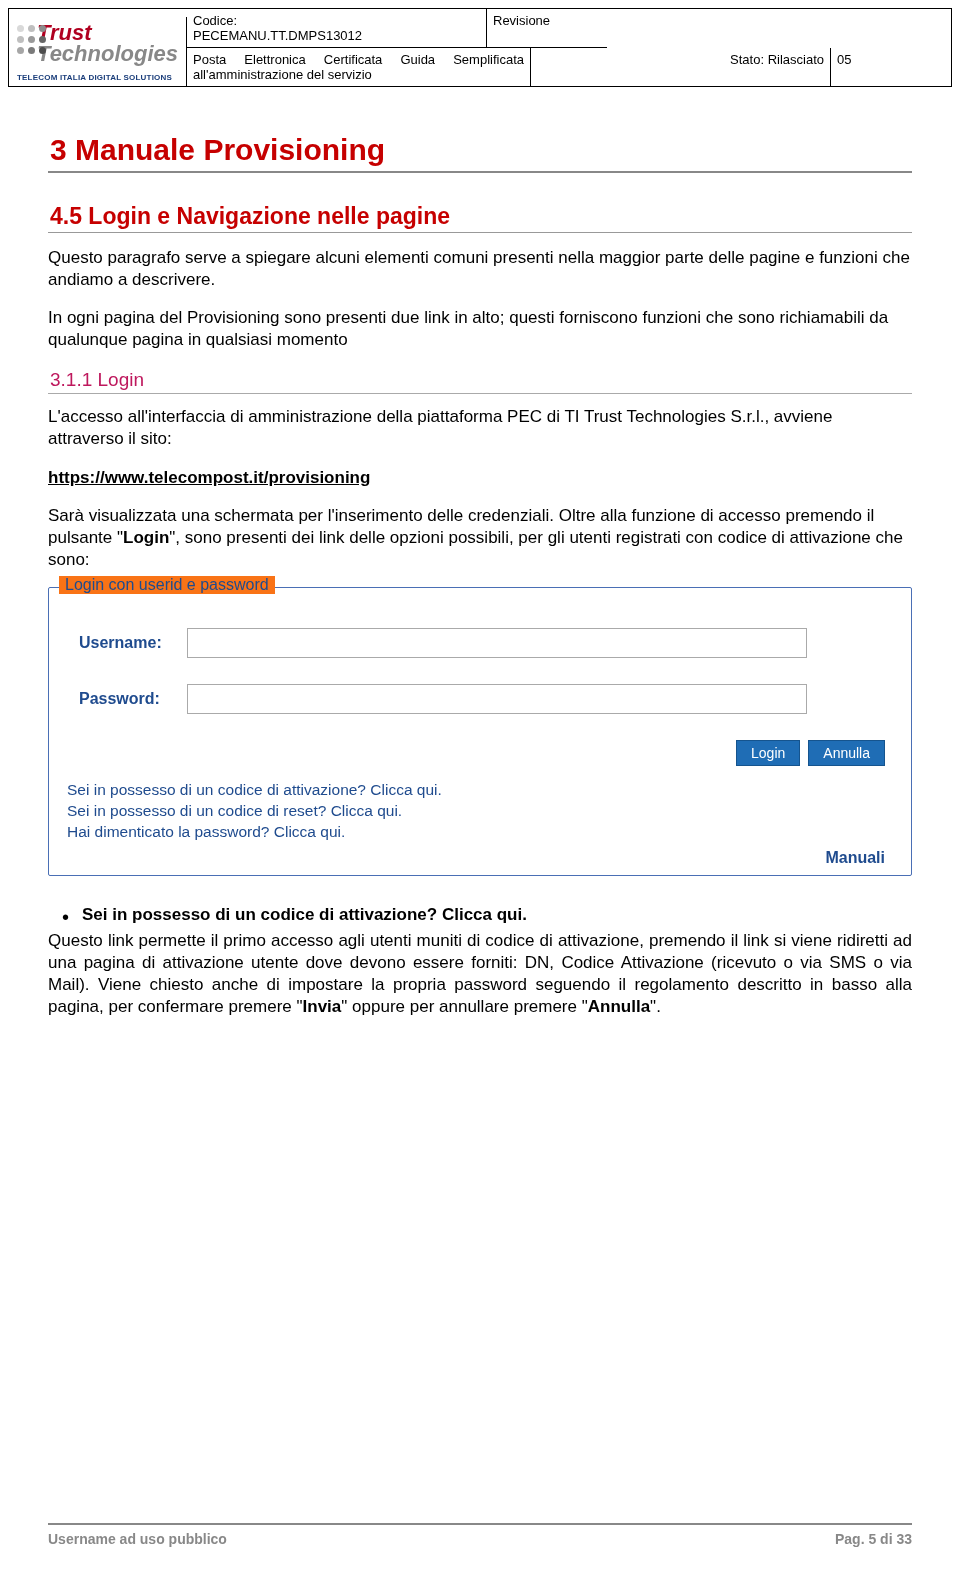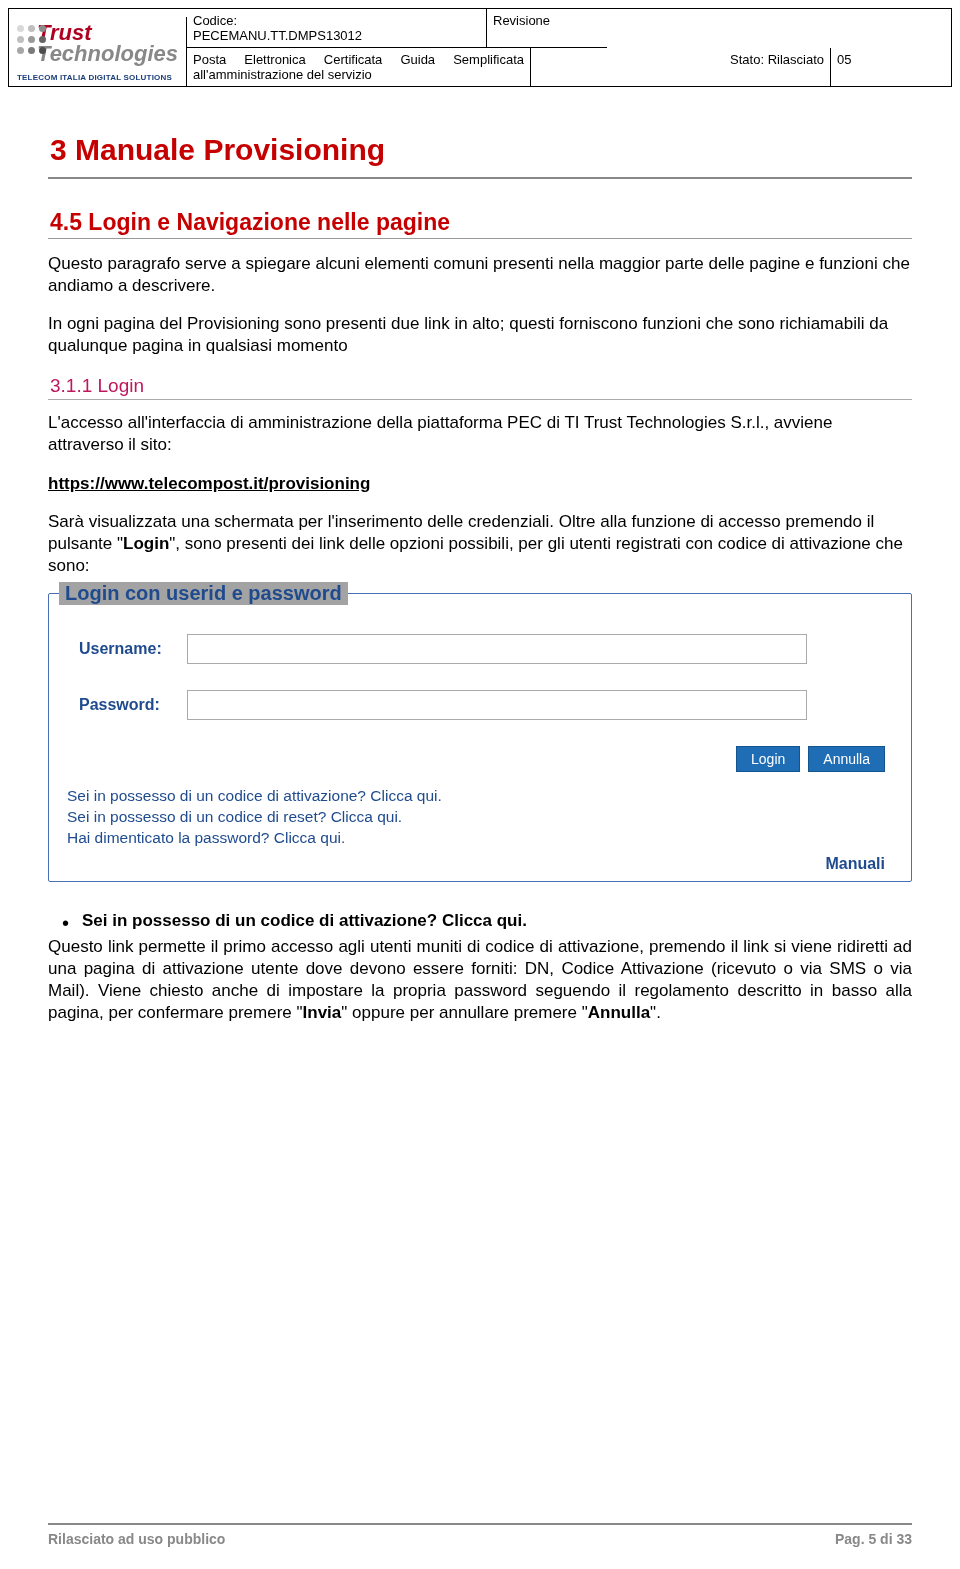--- a/index.html
+++ b/index.html
@@ -26,33 +26,33 @@
   .cell { padding: 4px 6px; font-size: 13px; }
   .cell-title { flex:1; border-right:1px solid #000; }
   .cell-code { width: 300px; border-right:1px solid #000; }
   .cell-rev { width: 120px; }
   .cell-desc { flex:1; border-right:1px solid #000; text-align: justify;}
   .cell-state { width: 300px; border-right:1px solid #000;text-align:right; }
   .cell-revnum { width: 120px; }
 
   
   .content { padding: 46px 48px 0 48px; }
-  h1.red { font-size: 30px; font-weight: bold; color: #c60000; border-bottom: 2px solid #888; padding-bottom: 10px; margin-bottom: 30px; padding-left: 2px; }
+  h1.red { font-size: 30px; font-weight: bold; color: #c60000; border-bottom: 2px solid #888; padding-bottom: 4px; margin-bottom: 30px; padding-left: 2px; }
   h2.red { font-size: 23px; font-weight: bold; color: #c60000; border-bottom: 1.5px solid #999; padding-bottom: 2px; margin-bottom: 14px; margin-top: 4px; padding-left: 2px;}
   h3.red { font-size: 19px; font-weight: normal; color: #be185d; border-bottom: 1px solid #aaa; padding-bottom: 2px; margin-bottom: 12px; margin-top: 18px; padding-left: 2px;}
   p.body { font-size: 17px; line-height: 1.3; margin-bottom: 16px; }
   p.body.justify { text-align: justify; }
   .link { font-weight: bold; text-decoration: underline; }
   ul.bul { list-style: none; padding-left: 34px; margin-top: 6px; margin-bottom: 4px; }
   ul.bul li { font-size: 17px; position: relative; line-height:1.3;}
   ul.bul li::before { content: "•"; position:absolute; left:-20px; font-size:20px; }
 
   
   .form-box { border: 1.5px solid #4a6fb5; border-radius: 2px; margin: 10px 0 28px 0; padding: 22px 18px 8px 18px; position: relative; background:#fff;}
-  .form-legend { position: absolute; top: -12px; left: 10px; background: #a3a3a3; padding: 0 6px; color: #1f4b8e; font-weight: bold; font-size: 20px; }
+  .form-legend { position: absolute; top: -12px; left: 10px; background: #f97316; padding: 0 6px; color: #1f4b8e; font-weight: normal; font-size: 16px; }
   .frow { display:flex; align-items:center; margin: 18px 0 26px 12px; }
   .flabel { width: 108px; color: #1f4b8e; font-size: 16px; font-weight: bold; }
   .finput { flex:1; max-width: 620px; height: 30px; border:1px solid #aaa; background:#fff; }
   .fbtnrow { display:flex; justify-content:flex-end; gap:8px; padding-right: 8px; margin: 6px 0 14px 0; }
   .fbtn { background: #1f6db5; color:#fff; border:1px solid #15548e; padding: 4px 14px; font-size: 14px; font-family: Arial; }
   .flinks { margin-top: 4px; }
   .flink { color:#1f4b8e; font-size:15.5px; line-height:1.35; }
   .fmanuali { text-align:right; color:#1f4b8e; font-weight:bold; font-size:16px; margin-top:6px; padding-right: 8px;}
 
   
@@ -141,16 +141,16 @@
 
     <ul class="bul">
       <li><b>Sei in possesso di un codice di attivazione? Clicca qui.</b></li>
     </ul>
     <p class="body justify">
       <span>Questo link permette il primo accesso agli utenti muniti di codice di attivazione, premendo il link si viene ridiretti ad una pagina di attivazione utente dove devono essere forniti: DN, Codice Attivazione (ricevuto o via SMS o via Mail). Viene chiesto anche di impostare la propria password seguendo il regolamento descritto in basso alla pagina, per confermare premere "</span><b>Invia</b><span>" oppure per annullare premere "</span><b>Annulla</b><span>".</span>
     </p>
   </div>
 
   <div class="footer">
-    <span>Rilasciato ad uso pubblico</span>
+    <span>Username ad uso pubblico</span>
     <span class="pagn">Pag. 5 di 33</span>
   </div>
 </div>
 
 </body></html>

